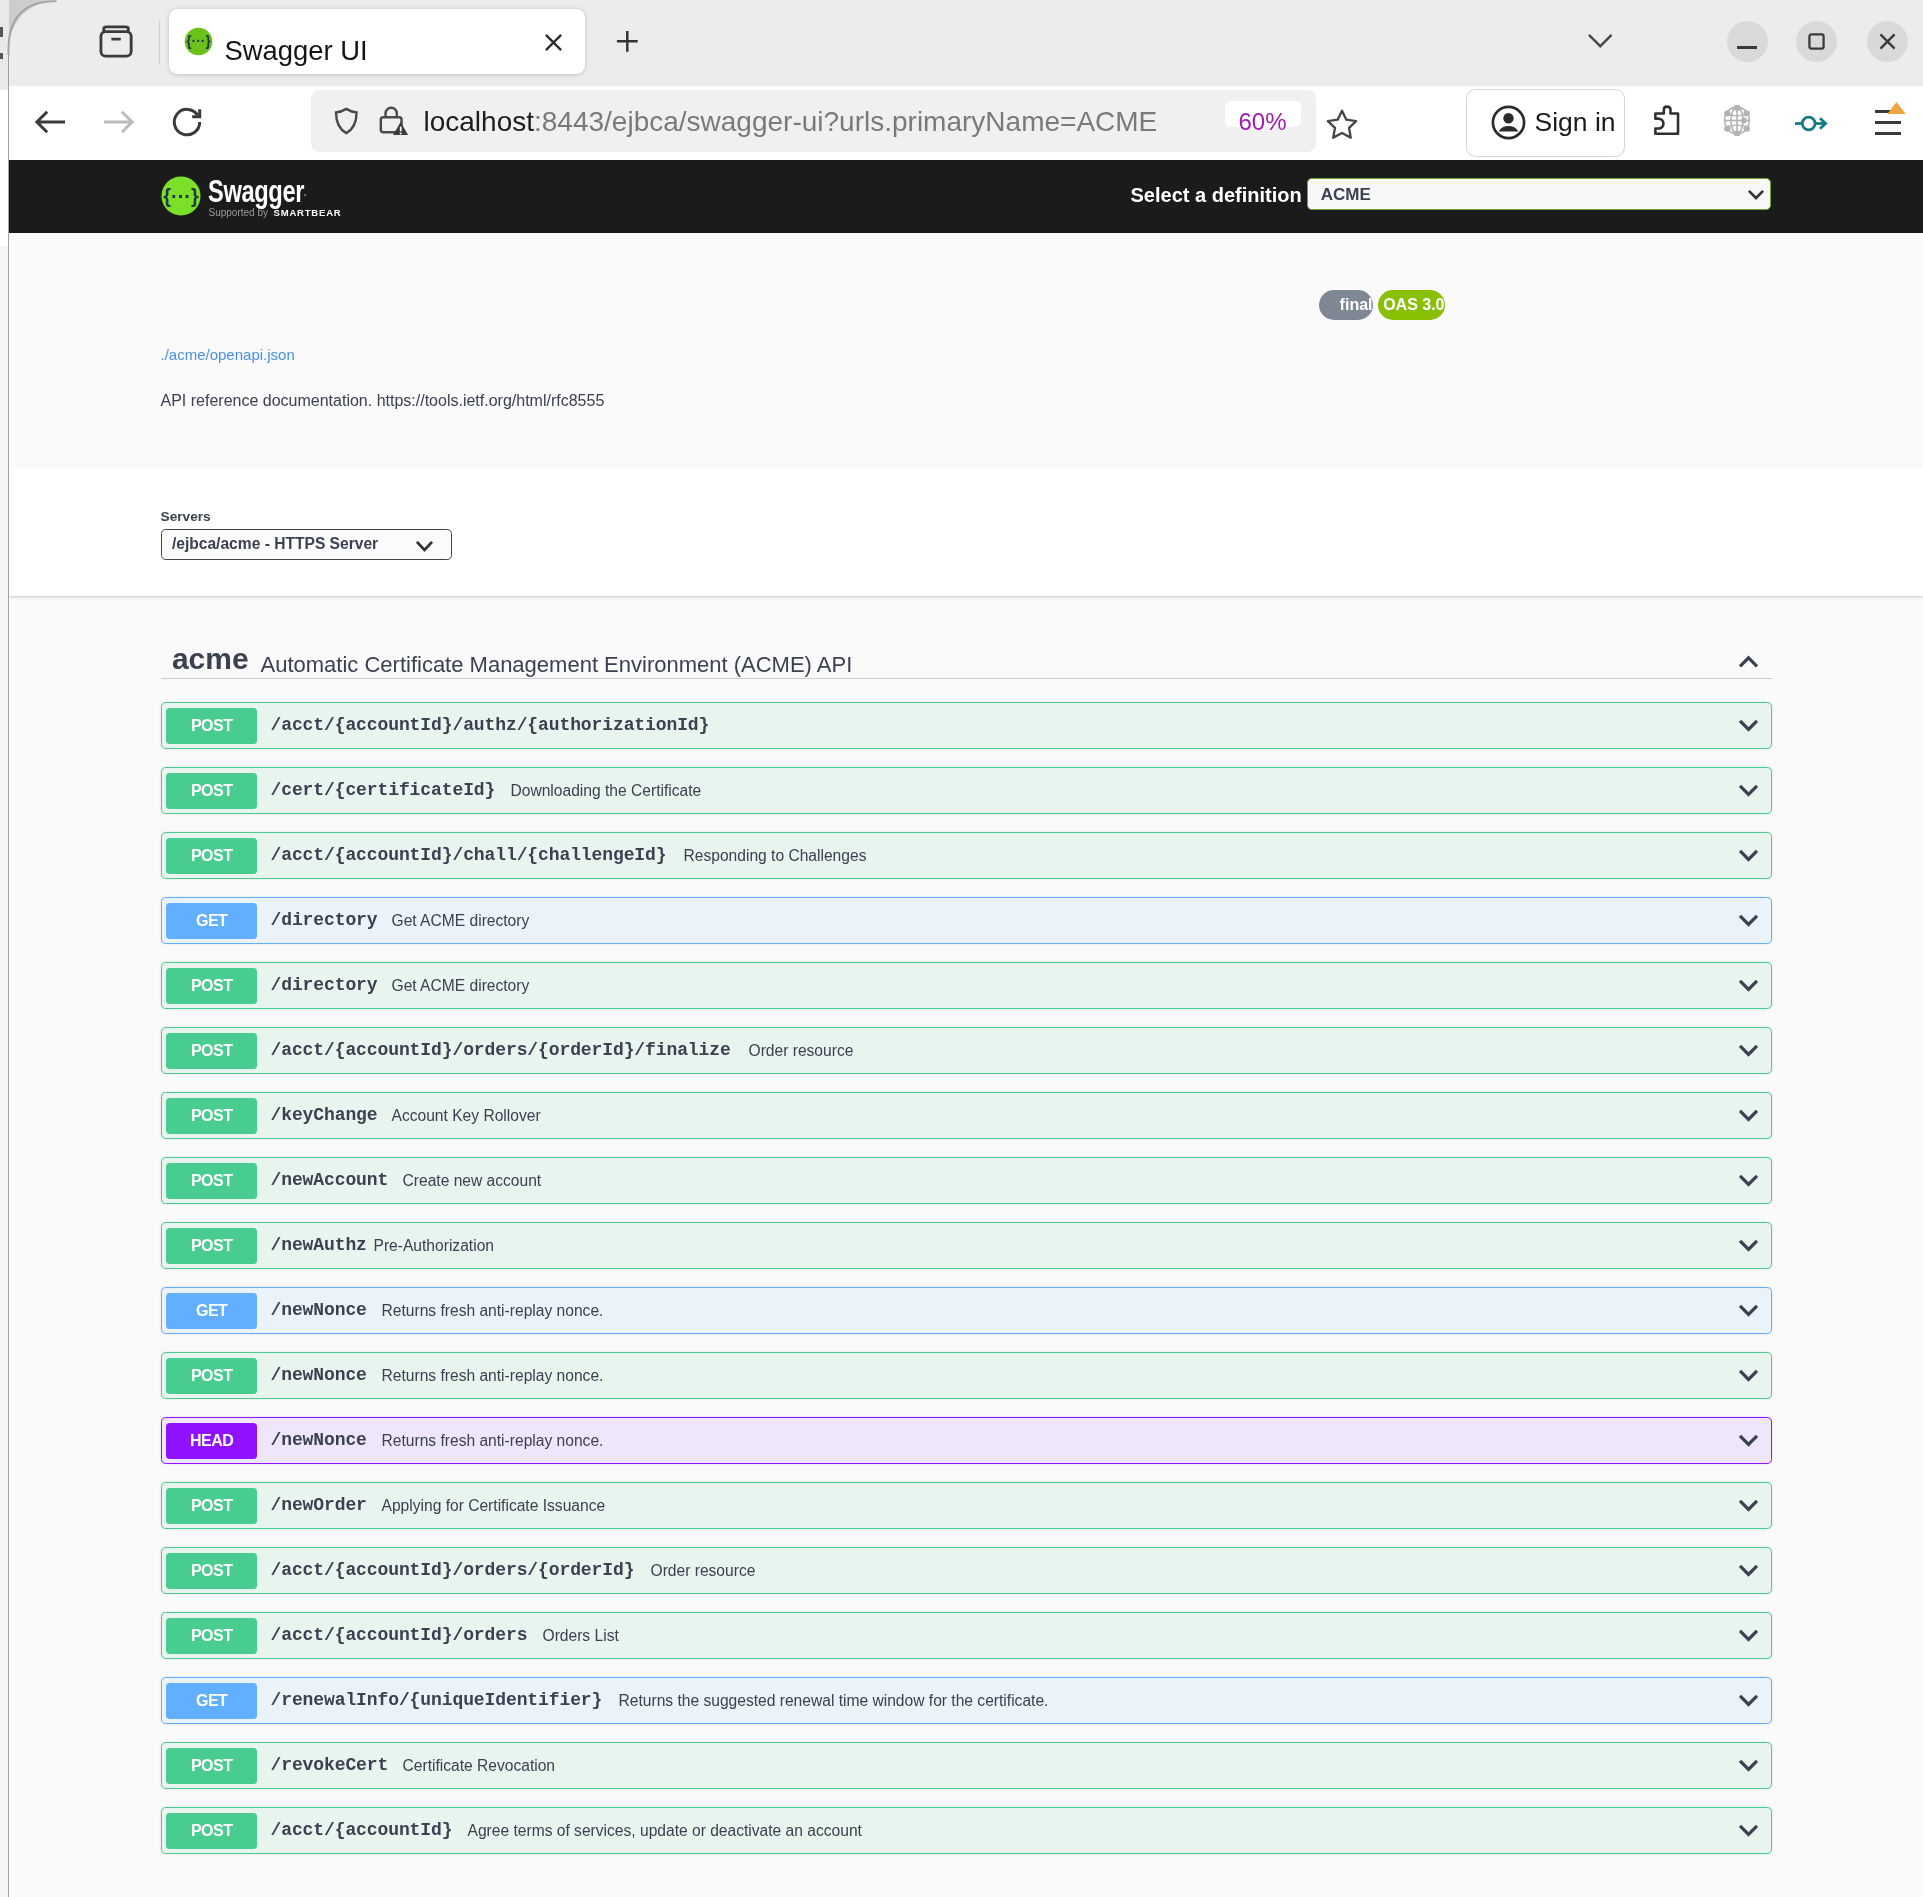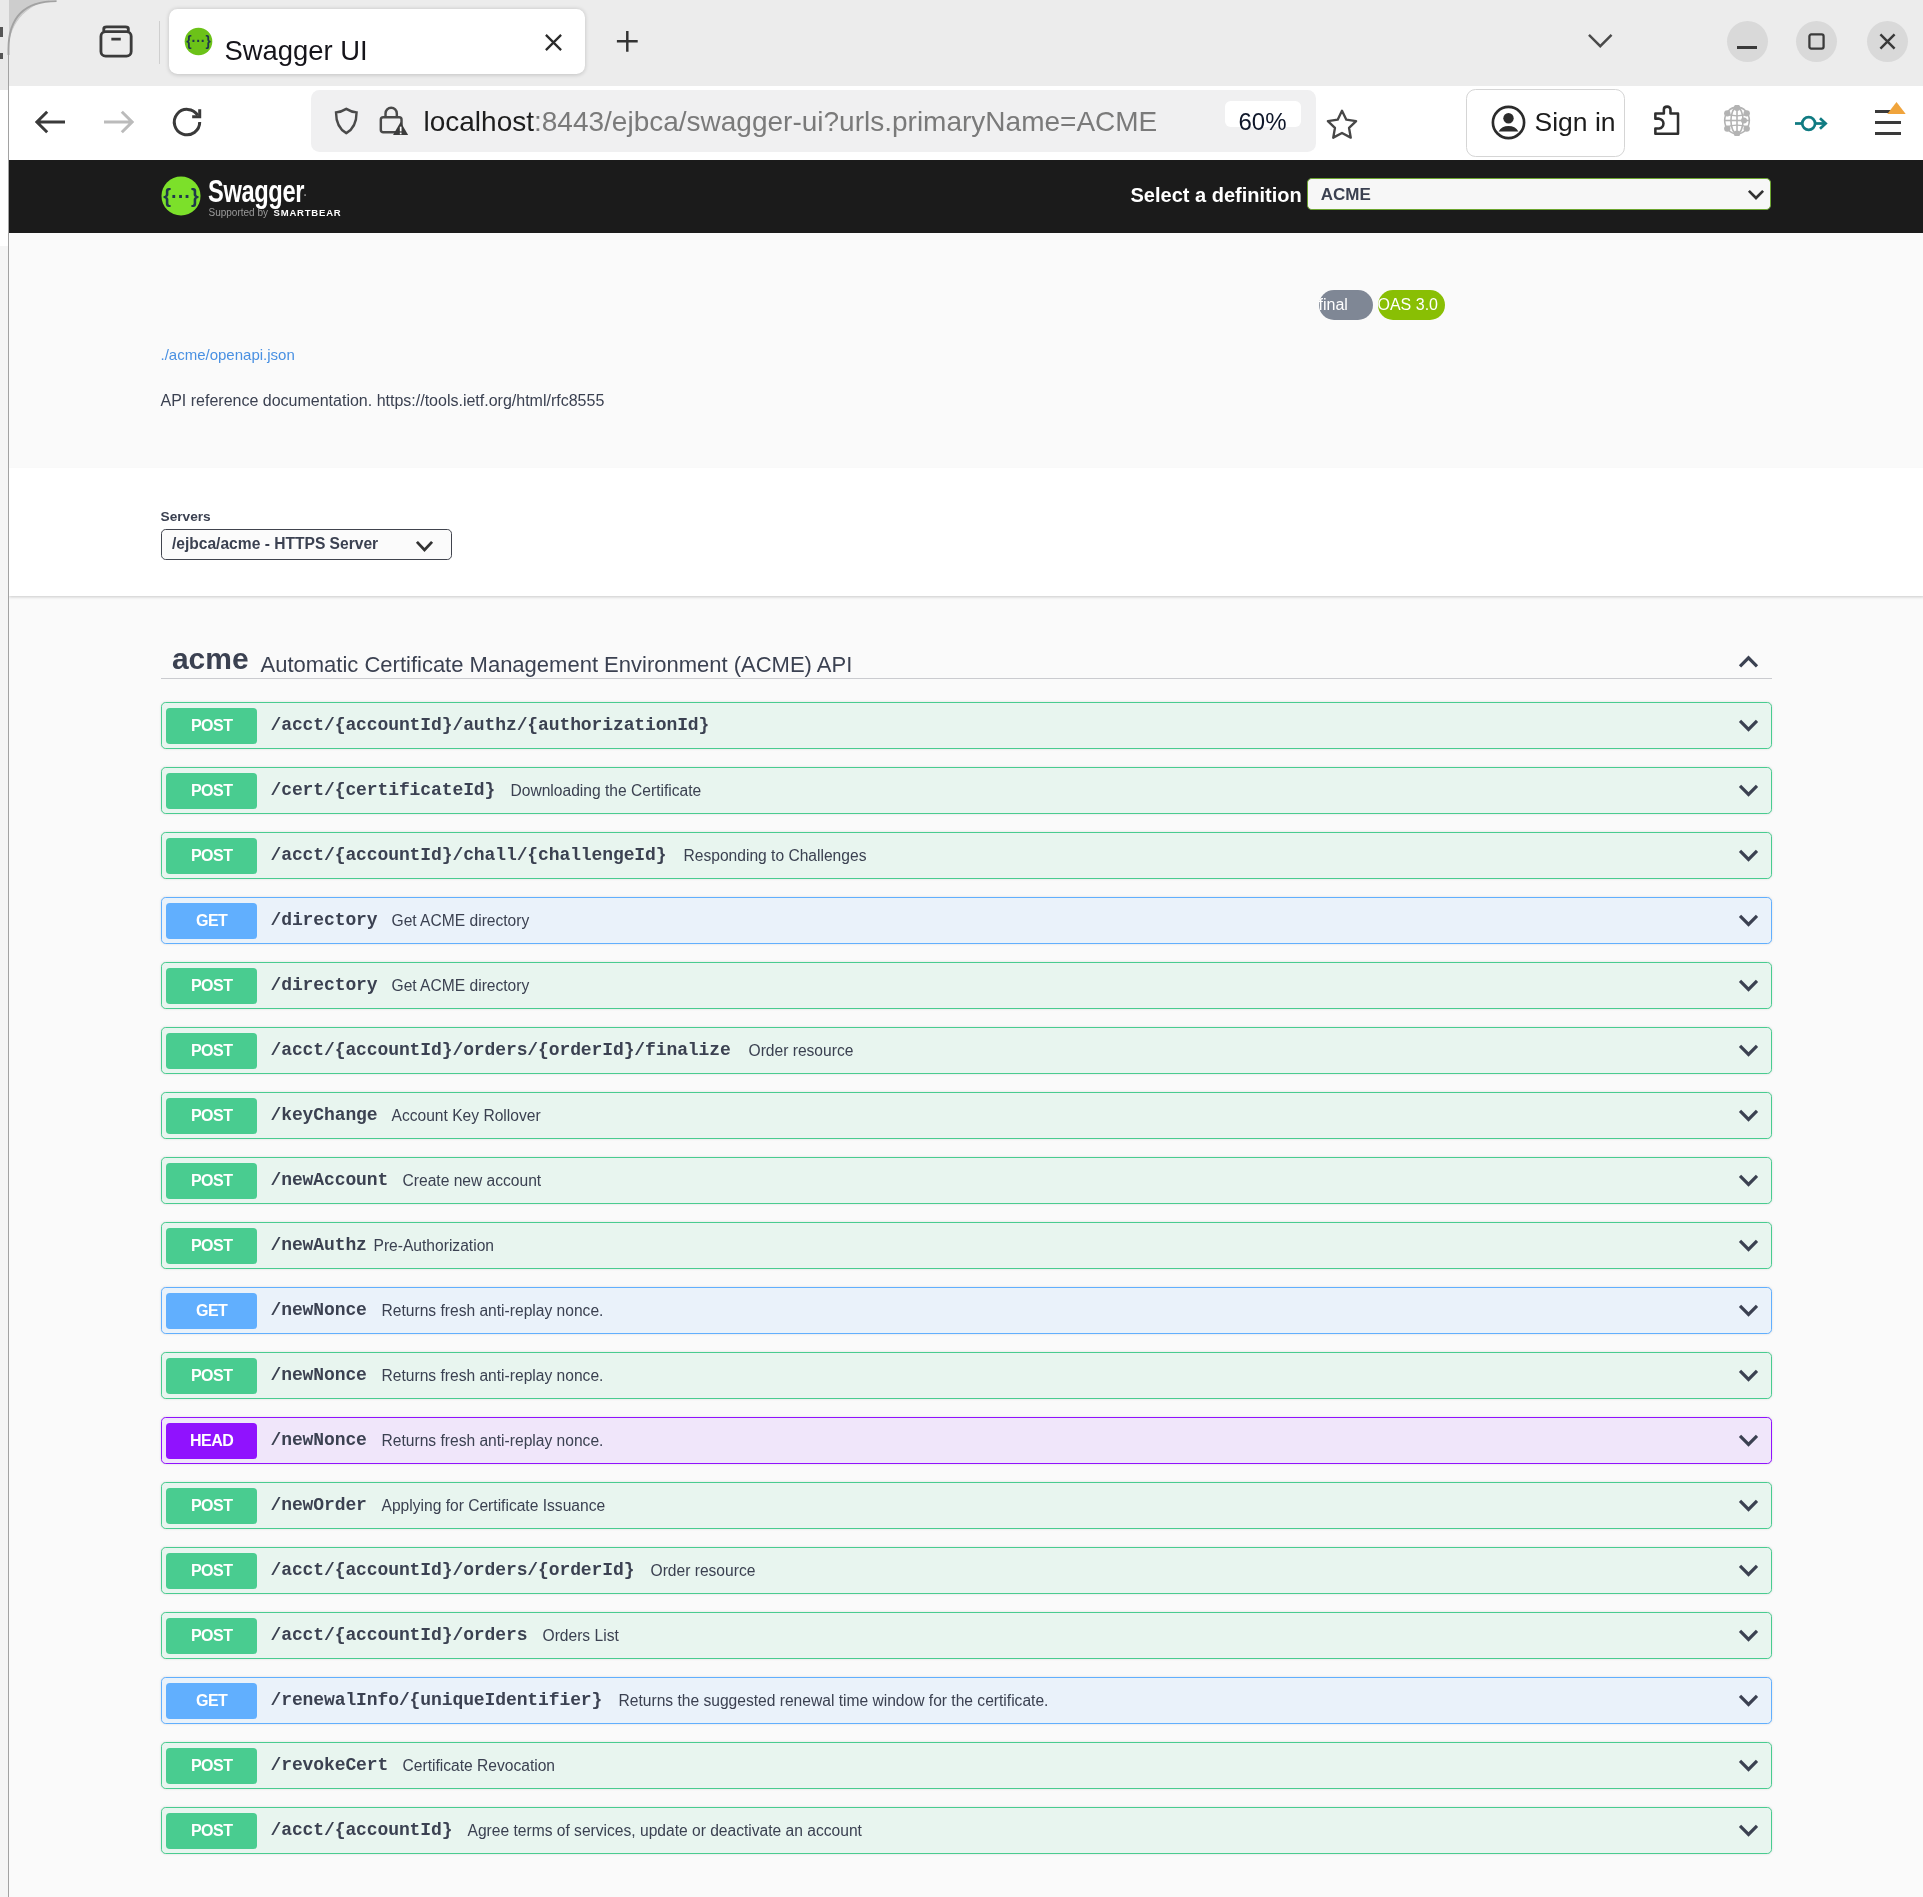--- a/index.html
+++ b/index.html
@@ -18,35 +18,35 @@
   #borderline { left:7.6px; top:42px; width:1.9px; height:1856px; background:#a2a2a2; }
   
   #tabbar { left:0; top:0; width:1915px; height:86px; background:#ececec; }
   #tab { left:160px; top:8.5px; width:416px; height:65px; background:#fff; border-radius:8.5px; box-shadow:0 0.9px 4.7px rgba(0,0,0,.18); }
   #tabtitle { left:56px; top:26.5px; font-size:27.4px; color:#15141a; }
   
   #toolbar { left:0; top:86px; width:1915px; height:74px; background:#ffffff; }
   #urlfield { left:302px; top:3.8px; width:1005px; height:62px; background:#f0f0f1; border-radius:8.5px; }
   #urltext { left:113px; top:0; height:62px; line-height:63px; font-size:28px; color:#7a7a7a; white-space:nowrap; }
   #urltext b { color:#1d1d1d; font-weight:normal; }
-  #zoombox { left:914px; top:11.4px; width:76px; height:26px; background:#fff; border-radius:5.7px; font-size:24px; color:#0f172a; text-align:center; line-height:42px; }
+  #zoombox { left:914px; top:11.4px; width:76px; height:26px; background:#fff; border-radius:5.7px; font-size:24px; color:#a21caf; text-align:center; line-height:42px; }
   #signin { left:1457px; top:2.8px; width:159px; height:68px; border:1.9px solid #d5d5d5; border-radius:9.5px; background:#fff; }
   #signintext { left:68px; top:0; height:64px; line-height:65px; font-size:26.5px; color:#1c1c1c; }
   
   #topbar { left:0; top:160px; width:1915px; height:73px; background:#1b1b1b; }
   #swlogotext { left:199px; top:13.2px; color:#fff; font-size:32px; font-weight:bold; letter-spacing:-0.5px; transform:scaleX(0.74); transform-origin:left top; }
   #swsupport { left:200px; top:47px; font-size:10px; color:#9a9a9a; }
   #swsupport b { color:#ffffff; font-size:9.5px; letter-spacing:0.8px; margin-left:2.8px; }
   #seldef { left:1122px; top:24px; color:#fff; font-size:20px; font-weight:bold; }
   #topselect { left:1298px; top:18px; width:464px; height:32px; background:#f7f7f7; border:1.9px solid #6ca52f; border-radius:4.7px; }
   #topselect span { position:absolute; left:13.2px; top:5.7px; font-size:17px; font-weight:bold; color:#3b4151; }
   
   #content { left:0; top:233px; width:1915px; height:1665px; background:#fafafa; }
   #title { left:152px; top:61px; font-size:40px; font-weight:bold; color:#3b4151; letter-spacing:1.8px; }
-  .pill { position:absolute; top:57px; height:30px; border-radius:15px; color:#fff; font-size:16px; font-weight:normal; text-align:left; line-height:30px; }
+  .pill { position:absolute; top:57px; height:30px; border-radius:15px; color:#fff; font-size:16px; font-weight:bold; text-align:right; line-height:30px; }
   #pill-final { left:1310px; width:54px; background:#7f8795; }
   #pill-oas { left:1369px; width:67px; background:#89bf04; }
   #apilink { left:152px; top:113px; font-size:15px; color:#4990e2; }
   #apidesc { left:152px; top:159px; font-size:16px; color:#3b4151; }
   #schemepanel { left:0px; top:235px; width:1915px; height:128px; background:#ffffff; box-shadow:0 1.9px 2.8px rgba(0,0,0,.18); }
   #srvlabel { left:152px; top:41px; font-size:13.7px; font-weight:bold; color:#3b4151; }
   #srvselect { left:152px; top:61px; width:291px; height:31px; border:1.9px solid #41444e; border-radius:4.7px; background:#fbfbfb; }
   #srvselect span { position:absolute; left:10.4px; top:4.7px; font-size:15.6px; font-weight:bold; color:#3b4151; }
   
   #acmehdr { left:152px; top:401px; width:1611px; height:45px; border-bottom:0.9px solid rgba(59,65,81,.25); }

